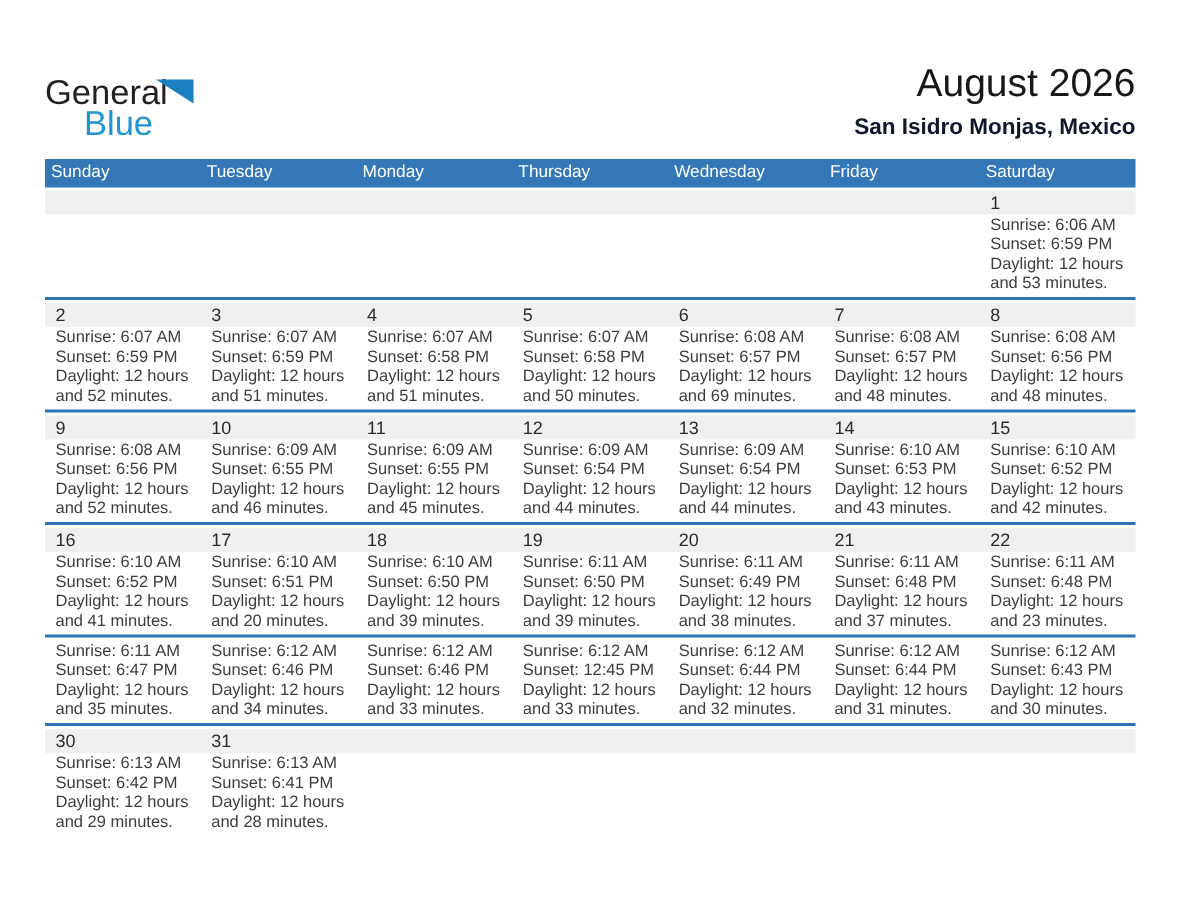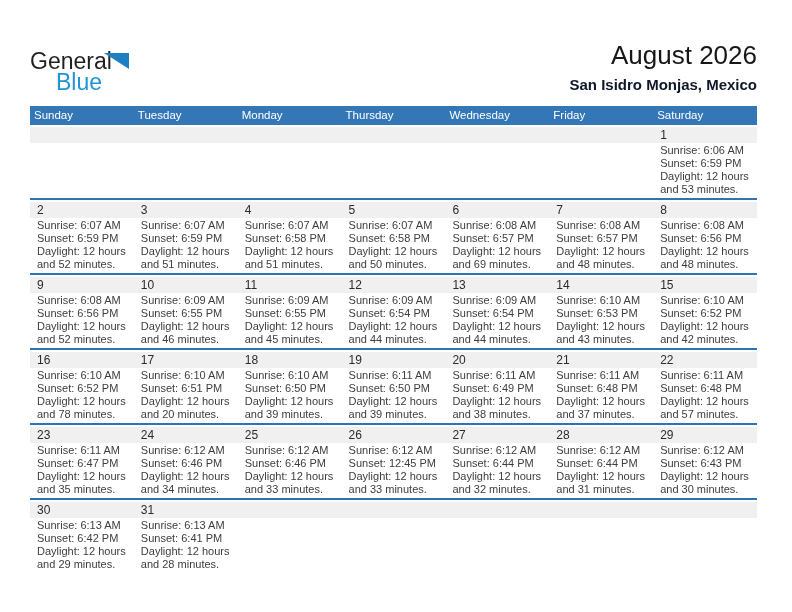--- a/index.html
+++ b/index.html
@@ -204,21 +204,21 @@
             <div class="num-cell">19</div>
             <div class="num-cell">20</div>
             <div class="num-cell">21</div>
             <div class="num-cell">22</div>
           </div>
           <div class="strip detail-strip">
             <div class="detail-cell">
               <div class="detail-line">Sunrise: 6:10 AM</div>
               <div class="detail-line">Sunset: 6:52 PM</div>
               <div class="detail-line">Daylight: 12 hours</div>
-              <div class="detail-line">and 78 minutes.</div>
+              <div class="detail-line">and 41 minutes.</div>
             </div>
             <div class="detail-cell">
               <div class="detail-line">Sunrise: 6:10 AM</div>
               <div class="detail-line">Sunset: 6:51 PM</div>
               <div class="detail-line">Daylight: 12 hours</div>
               <div class="detail-line">and 20 minutes.</div>
             </div>
             <div class="detail-cell">
               <div class="detail-line">Sunrise: 6:10 AM</div>
               <div class="detail-line">Sunset: 6:50 PM</div>
@@ -240,34 +240,25 @@
             <div class="detail-cell">
               <div class="detail-line">Sunrise: 6:11 AM</div>
               <div class="detail-line">Sunset: 6:48 PM</div>
               <div class="detail-line">Daylight: 12 hours</div>
               <div class="detail-line">and 37 minutes.</div>
             </div>
             <div class="detail-cell">
               <div class="detail-line">Sunrise: 6:11 AM</div>
               <div class="detail-line">Sunset: 6:48 PM</div>
               <div class="detail-line">Daylight: 12 hours</div>
-              <div class="detail-line">and 57 minutes.</div>
-            </div>
-          </div>
-        </div>
-        <div class="week sep">
-          <div class="strip num-strip">
-            <div class="num-cell">23</div>
-            <div class="num-cell">24</div>
-            <div class="num-cell">25</div>
-            <div class="num-cell">26</div>
-            <div class="num-cell">27</div>
-            <div class="num-cell">28</div>
-            <div class="num-cell">29</div>
-          </div>
+              <div class="detail-line">and 23 minutes.</div>
+            </div>
+          </div>
+        </div>
+        <div class="week sep">
           <div class="strip detail-strip">
             <div class="detail-cell">
               <div class="detail-line">Sunrise: 6:11 AM</div>
               <div class="detail-line">Sunset: 6:47 PM</div>
               <div class="detail-line">Daylight: 12 hours</div>
               <div class="detail-line">and 35 minutes.</div>
             </div>
             <div class="detail-cell">
               <div class="detail-line">Sunrise: 6:12 AM</div>
               <div class="detail-line">Sunset: 6:46 PM</div>

